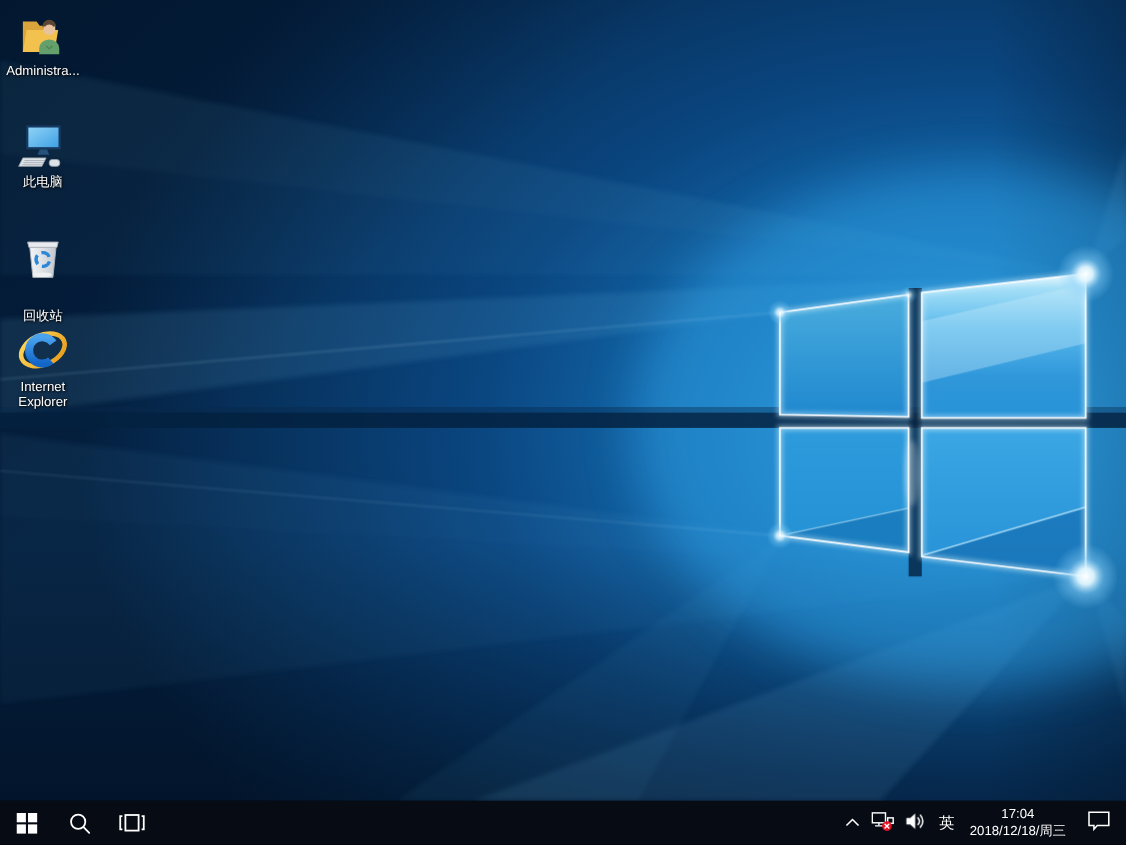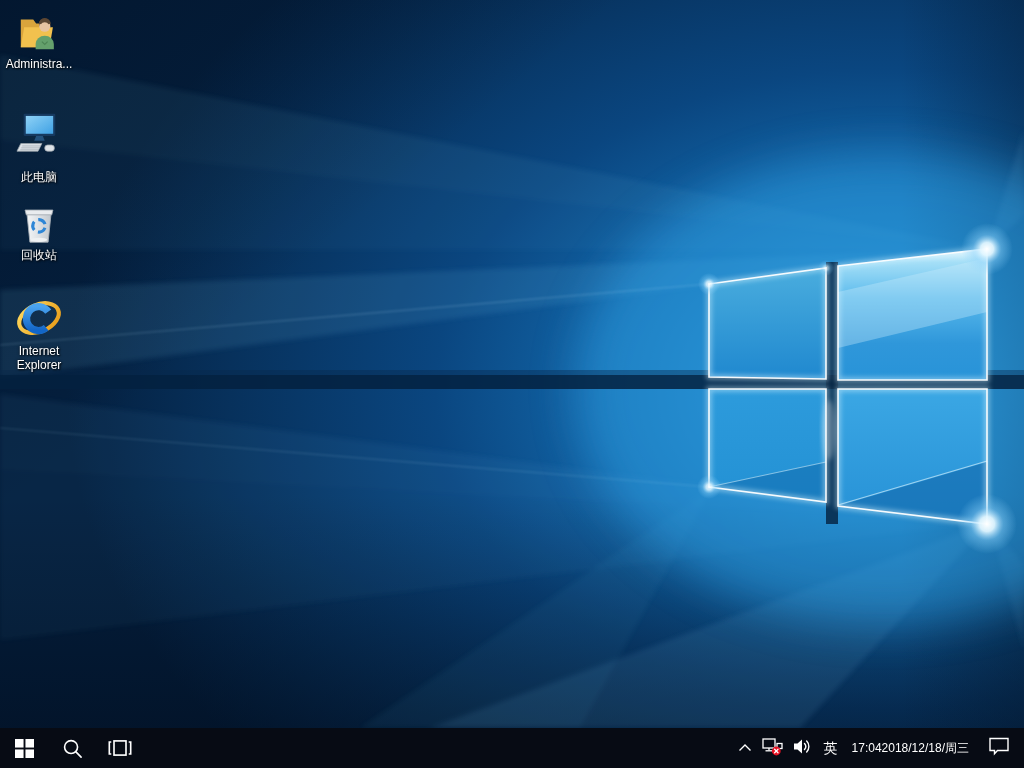--- a/index.html
+++ b/index.html
@@ -22,22 +22,22 @@
   }
   .icon-cell .glyph{width:46px;height:46px;display:block;}
   .icon-cell .glyph svg{width:100%;height:100%;display:block;}
   .icon-label{
     margin-top:2px;max-width:74px;
     font-size:12px;line-height:14px;color:#fff;text-align:center;
     text-shadow:1px 1px 2px rgba(0,0,0,.95),0 0 3px rgba(0,0,0,.75);
     word-break:break-word;
   }
   #icon-admin{top:9px;}
-  #icon-pc{top:110px;gap:12px;}
-  #icon-bin{top:200px;}
+  #icon-pc{top:110px;}
+  #icon-bin{top:210px;gap:22px;}
   #icon-ie{top:292px;}
   #icon-ie .glyph{width:50px;height:50px;}
 
   
   #taskbar{
     position:absolute;left:0;bottom:0;width:1024px;height:40px;
     background:#070b14;display:flex;align-items:stretch;z-index:5;
   }
   .tb-btn{
     width:48px;height:40px;display:flex;align-items:center;justify-content:center;
@@ -46,21 +46,21 @@
   .tb-btn svg{display:block;}
   .tb-tray{margin-left:auto;display:flex;align-items:stretch;}
   .tray-btn{
     display:flex;align-items:center;justify-content:center;
     background:transparent;border:none;padding:0 5px;cursor:pointer;height:40px;
   }
   .tray-lang{
     color:#fff;font-size:14px;line-height:40px;padding:0 6px;
   }
   .tray-clock{
-    display:flex;flex-direction:row;align-items:center;justify-content:center;
+    display:flex;flex-direction:column;align-items:center;justify-content:center;
     color:#fff;font-size:12px;line-height:15px;padding:0 8px;white-space:nowrap;
   }
   .tray-action{padding:0 11px;margin-right:3px;}
 </style>
 </head>
 <body>
 
 <div id="screen">
 
   <svg id="wallpaper" viewBox="0 0 1024 728" preserveAspectRatio="none">

